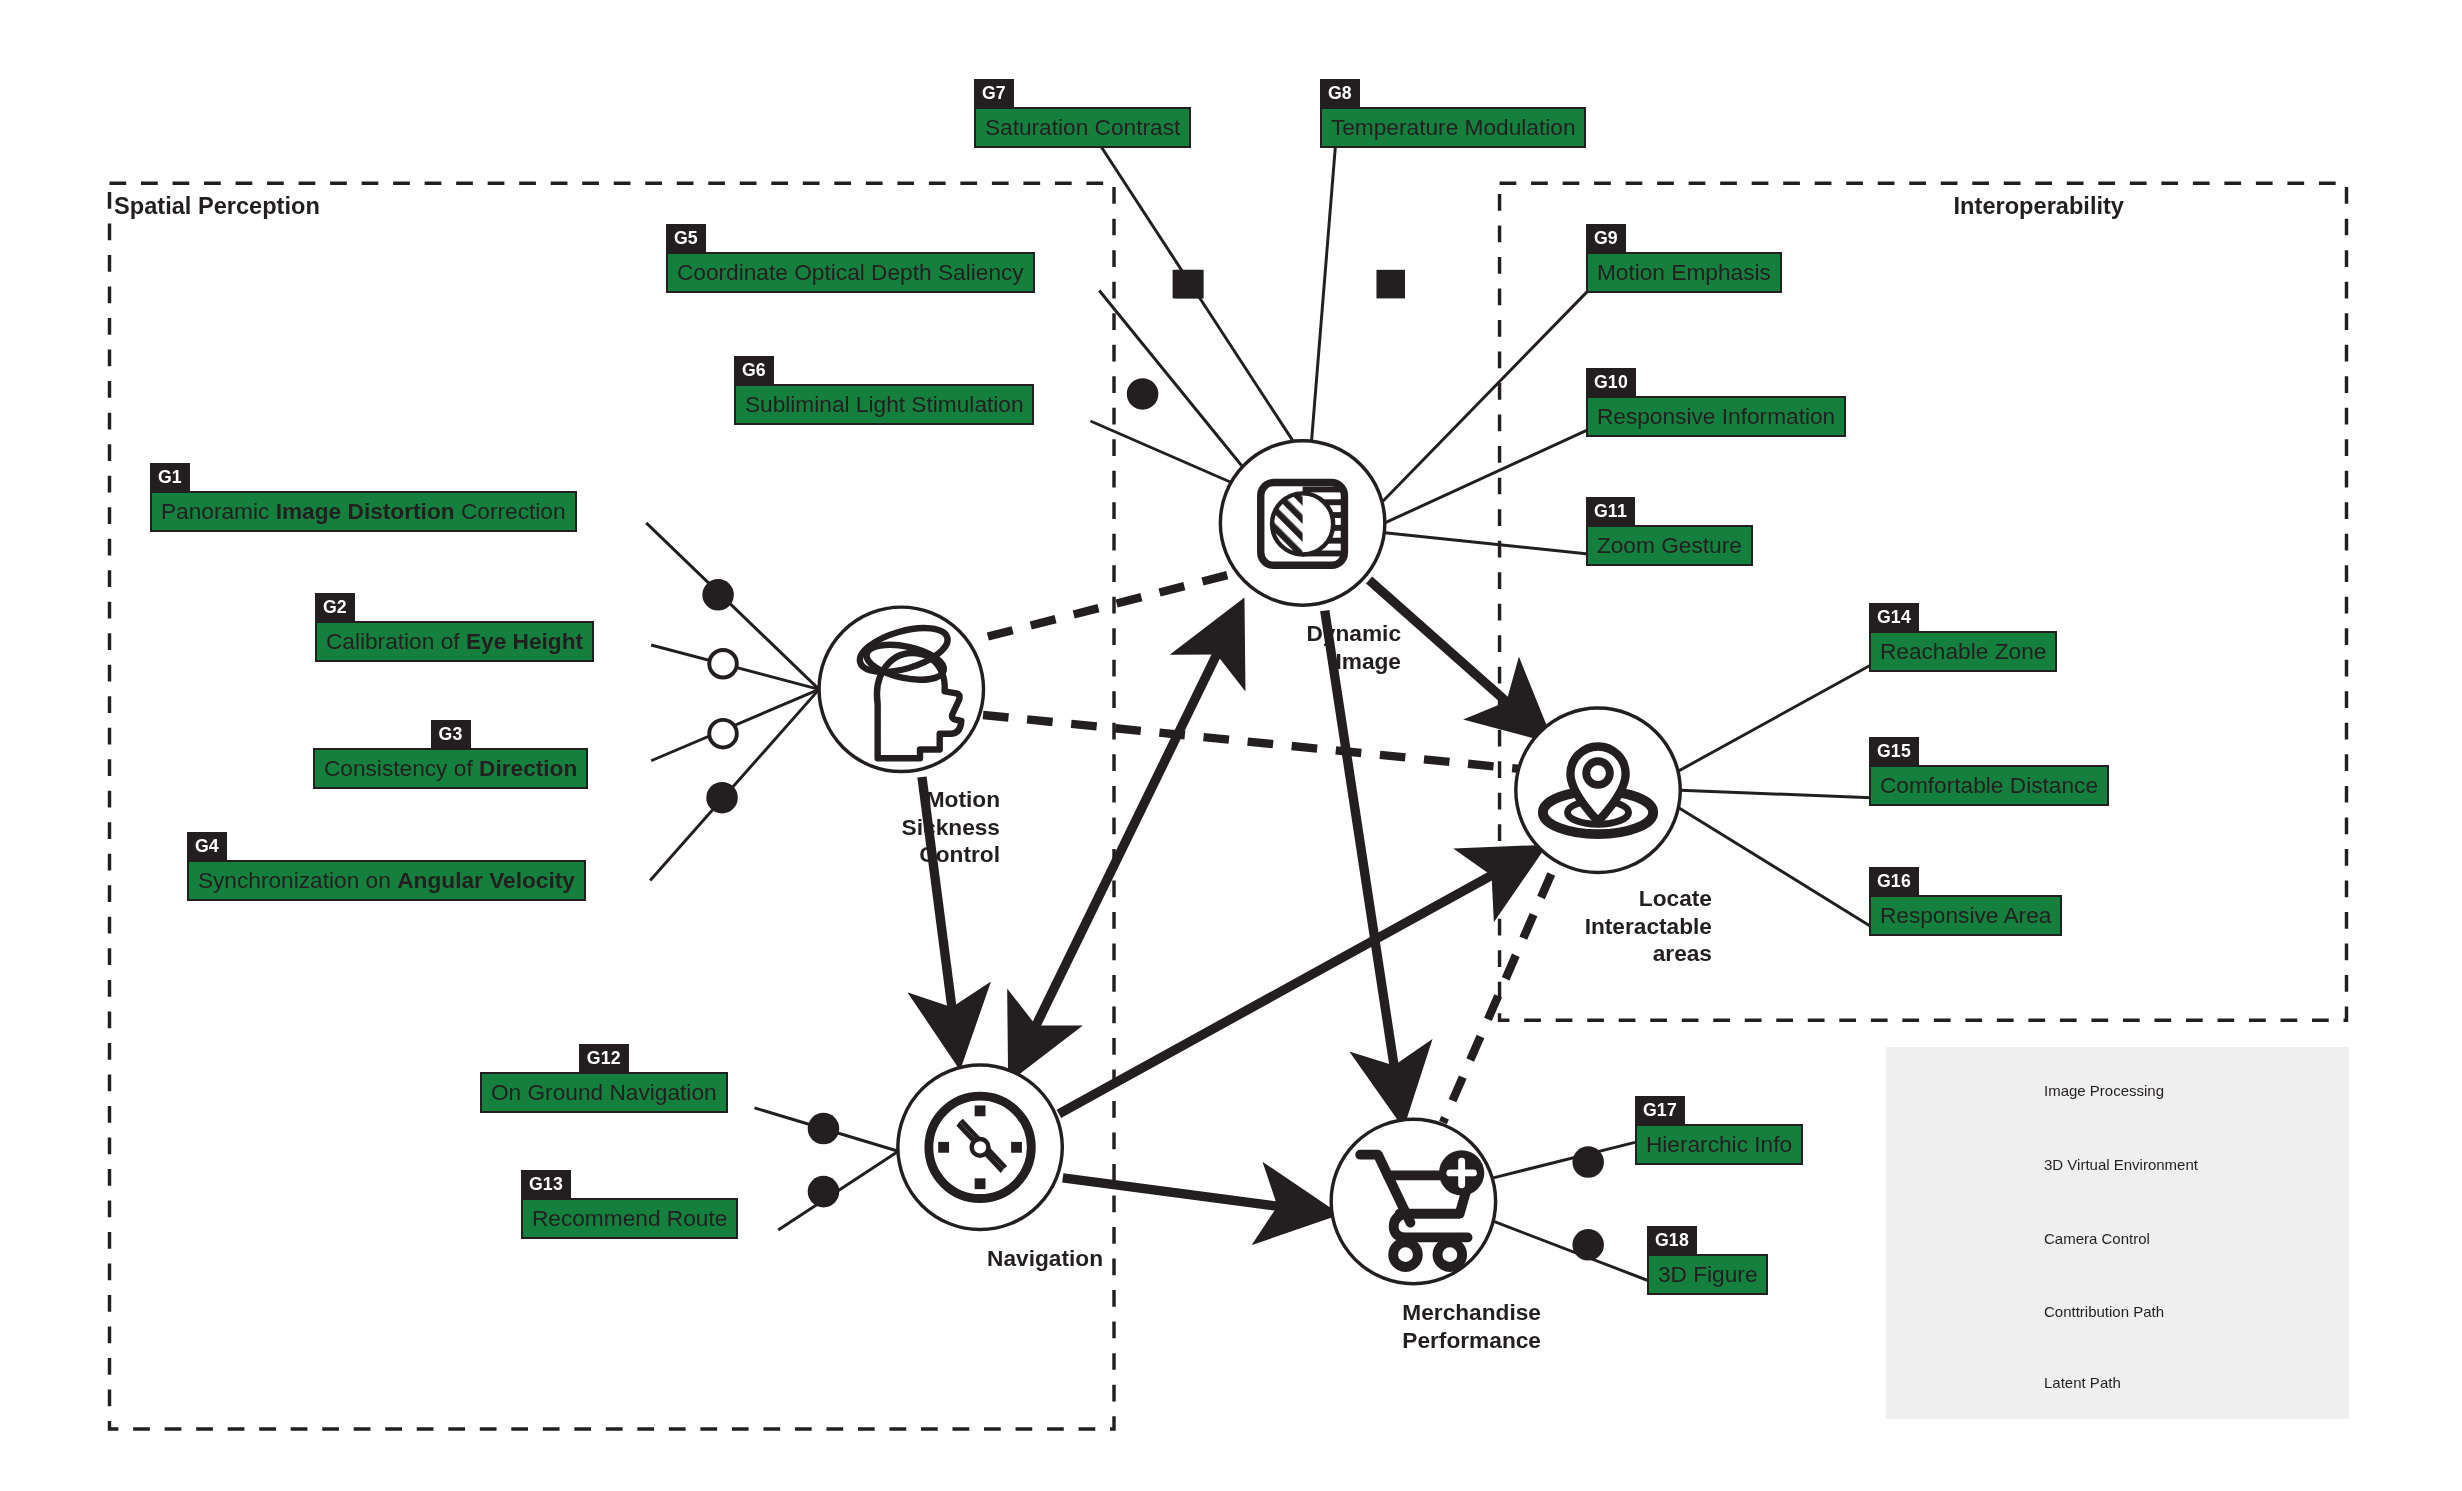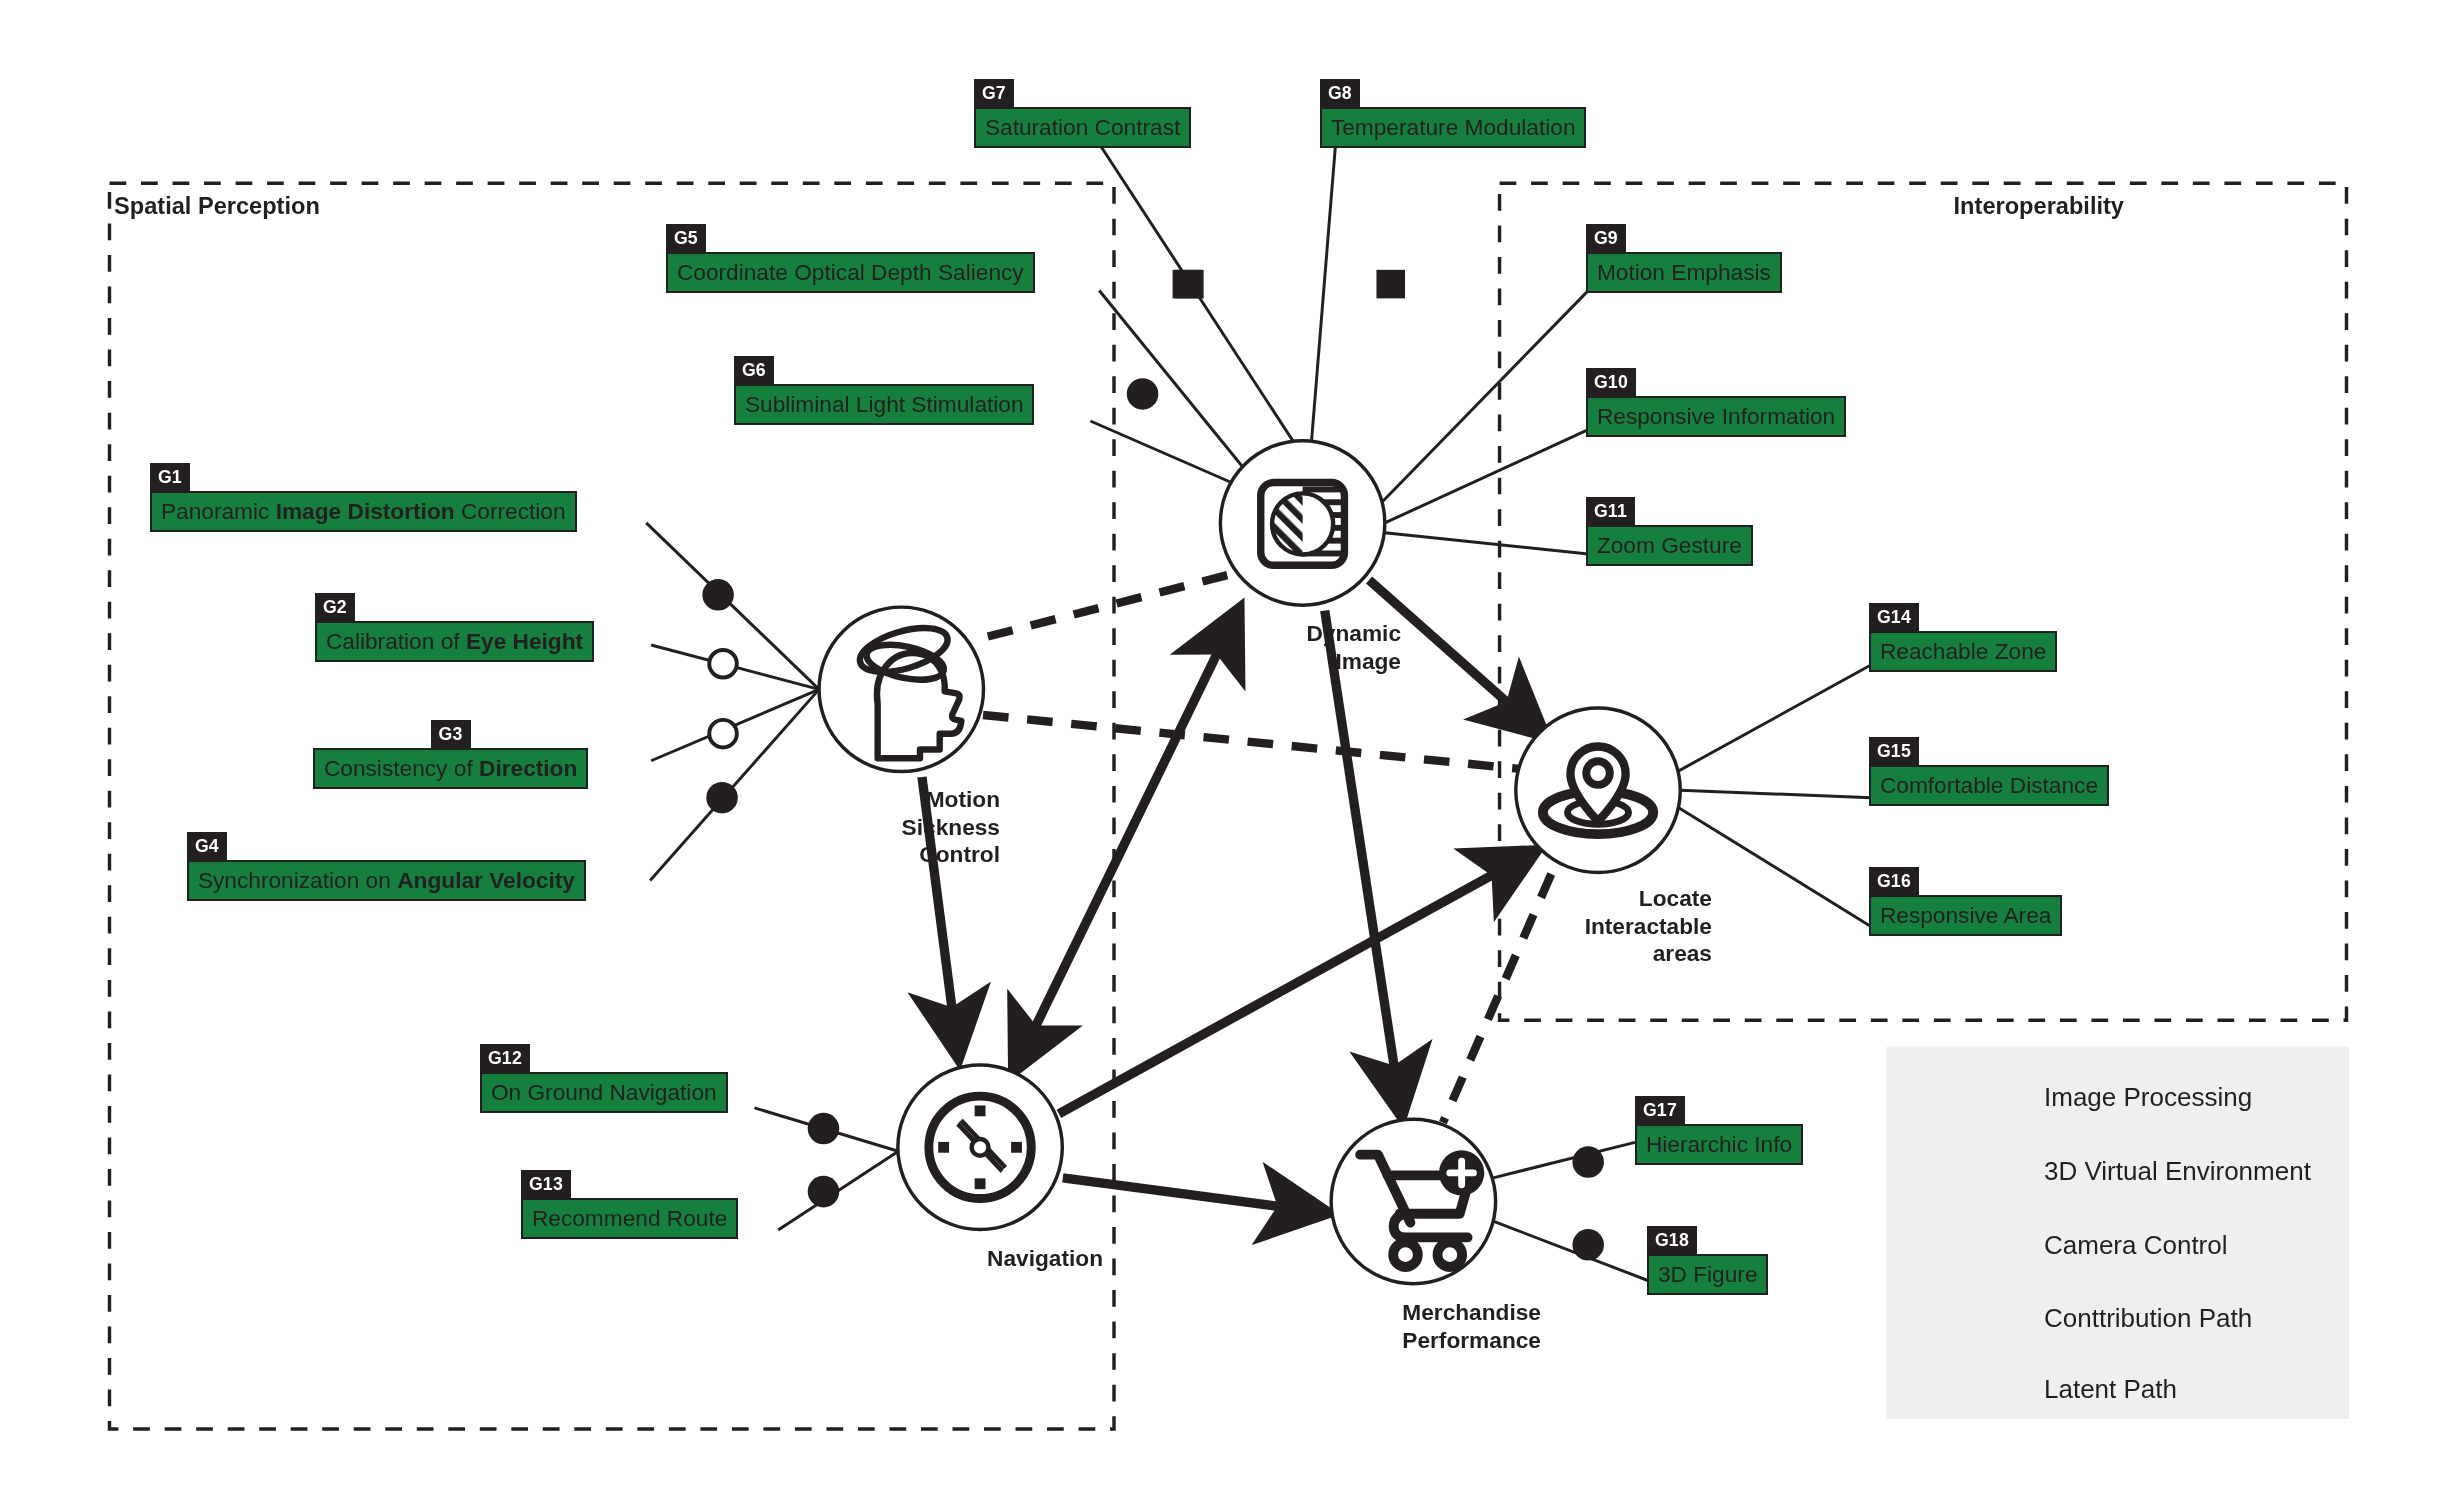--- a/index.html
+++ b/index.html
@@ -11,21 +11,21 @@
         line-height:1;padding:5.9px 7.9px 5.9px 7.9px;font-family:"Liberation Sans",sans-serif;
         letter-spacing:0.2px;}
   .gbody{background:#15803d;border:2px solid #231f20;padding:4.9px 8.9px 5.9px 8.9px;
          font-size:22.7px;color:#231f20;white-space:nowrap;line-height:1.15;
          font-family:"Liberation Sans",sans-serif;margin-top:-1px;}
   .gbody b{font-weight:bold;}
   .nodelabel{position:absolute;text-align:right;font-weight:bold;font-size:22.7px;
              color:#231f20;line-height:1.22;white-space:pre-line;}
   .zonetitle{position:absolute;font-weight:bold;font-size:23.6px;color:#231f20;white-space:nowrap;}
   .legendbox{position:absolute;background:#efefef;}
-  .legitem{position:absolute;font-size:26px;color:#231f20;white-space:nowrap;}
+  .legitem{position:absolute;font-size:15px;color:#231f20;white-space:nowrap;}
 </style>
 </head>
 <body>
 
 <div id="stage">
 
   <svg viewBox="0 0 5052 3028" xmlns="http://www.w3.org/2000/svg">
     <defs>
       <marker id="arrowhead" markerWidth="9" markerHeight="9" refX="7.2" refY="4.5" orient="auto">
         <path d="M0,0 L9,4.5 L0,9 L2.2,4.5 z" fill="#231f20"></path>
@@ -242,21 +242,21 @@
     <div class="gbody">Motion Emphasis</div>
   </div>
   <div class="gbox" style="left:1586px;top:368px;">
     <div class="gtag">G10</div>
     <div class="gbody">Responsive Information</div>
   </div>
   <div class="gbox" style="left:1586px;top:497px;">
     <div class="gtag">G11</div>
     <div class="gbody">Zoom Gesture</div>
   </div>
-  <div class="gbox" style="left:480px;top:1044px;">
+  <div class="gbox" style="left:480px;top:1044px;text-align:center;">
     <div class="gtag">G12</div>
     <div class="gbody">On Ground Navigation</div>
   </div>
   <div class="gbox" style="left:521px;top:1170px;">
     <div class="gtag">G13</div>
     <div class="gbody">Recommend Route</div>
   </div>
   <div class="gbox" style="left:1869px;top:603px;">
     <div class="gtag">G14</div>
     <div class="gbody">Reachable Zone</div>

